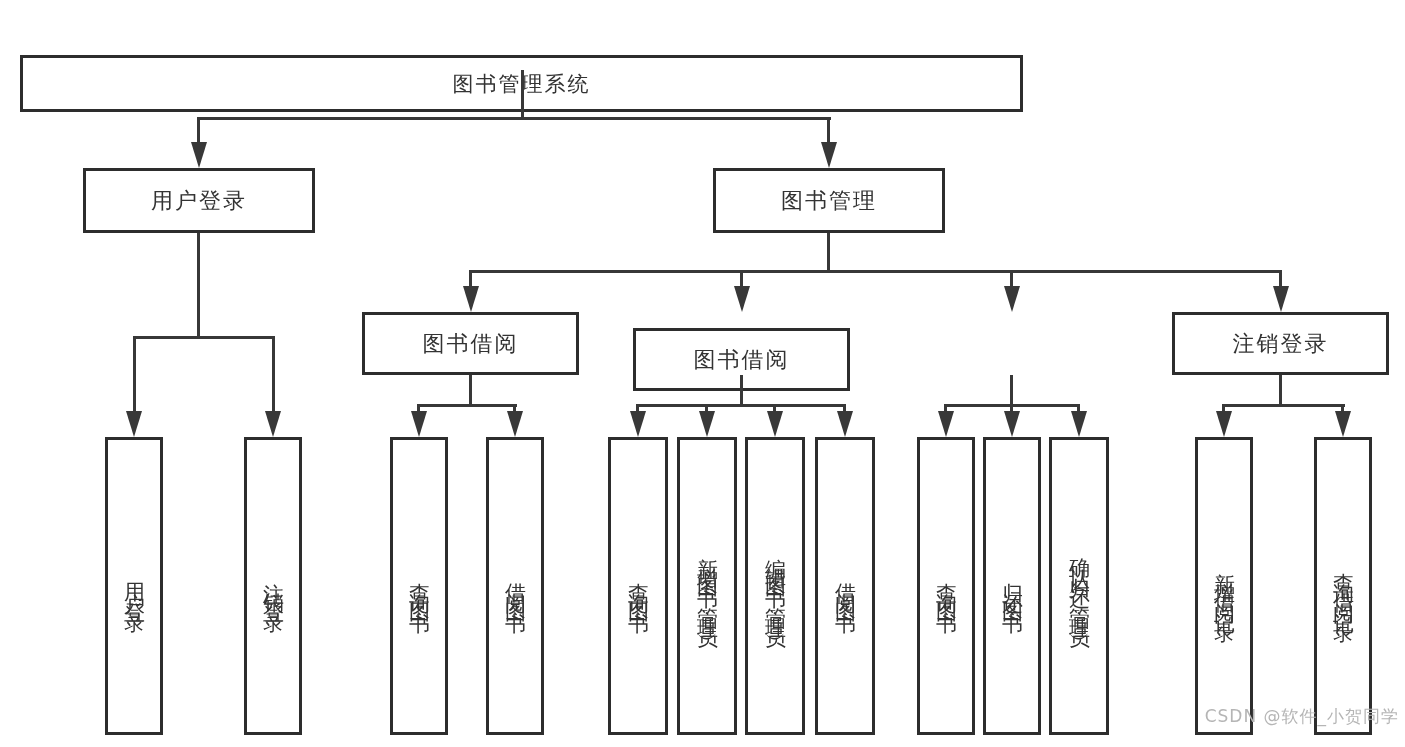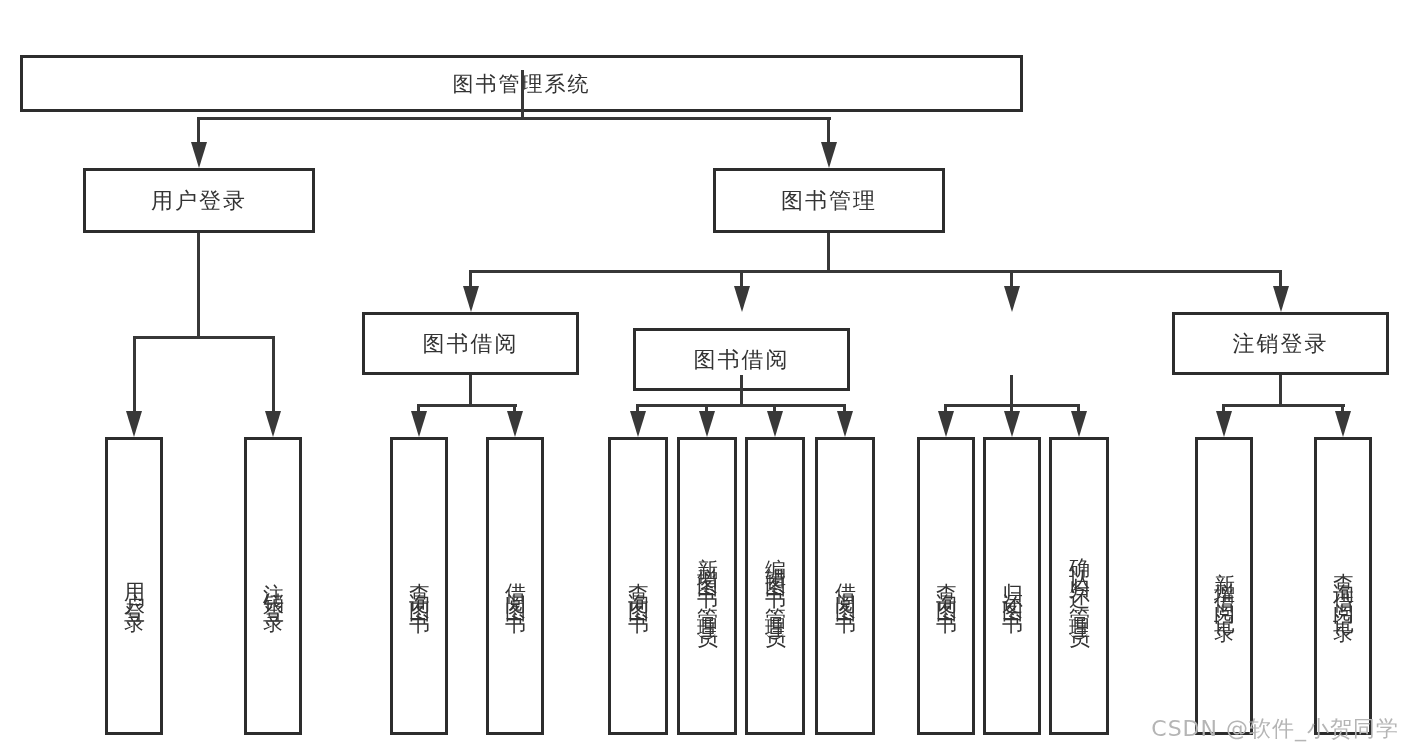--- a/index.html
+++ b/index.html
@@ -19,21 +19,21 @@
     font-size:21px;letter-spacing:10px;line-height:1.1;white-space:nowrap;
   }
   .vline{position:absolute;width:3px;background:#383838;}
   .hline{position:absolute;height:3px;background:#383838;}
   .arrow{
     position:absolute;width:0;height:0;
     border-left:8px solid transparent;border-right:8px solid transparent;
     border-top:26px solid #383838;
   }
   .watermark{
-    position:absolute;right:6px;bottom:3px;font-size:22px;
+    position:absolute;right:6px;bottom:19px;font-size:17px;
     color:#b5b5b5;letter-spacing:1px;white-space:nowrap;
   }
 </style>
 </head>
 <body>
 
 <div class="canvas">
 
   <div class="box root-box" style="left:20px;top:13px;width:1003px;height:57px;">
     <span>图书管理系统</span>

